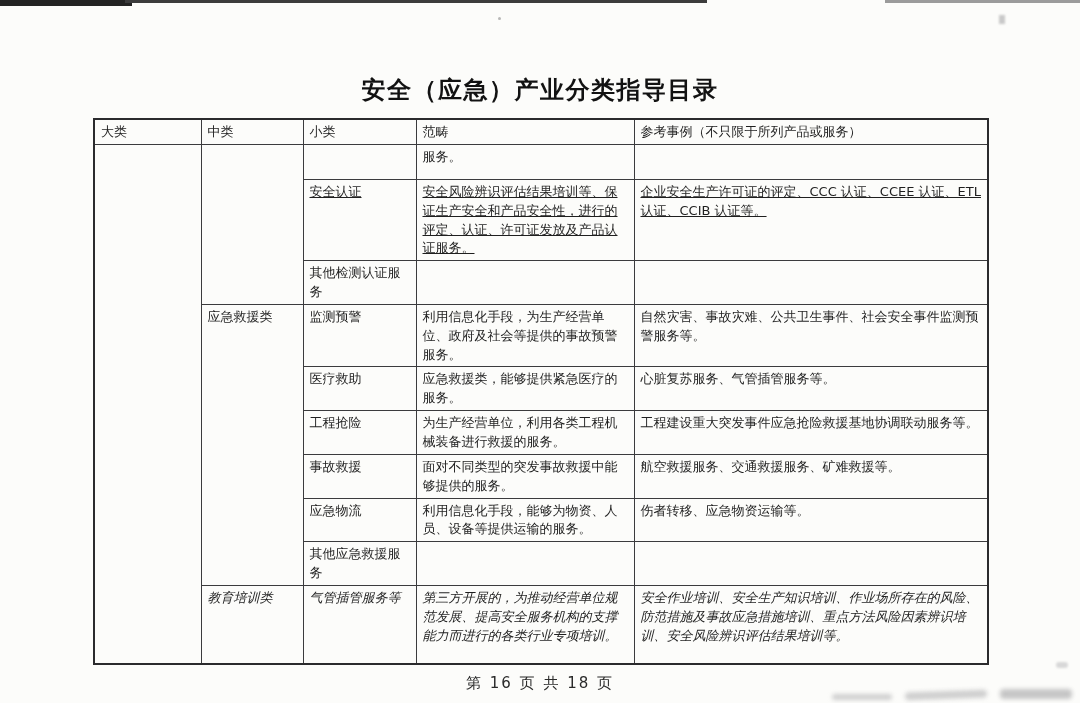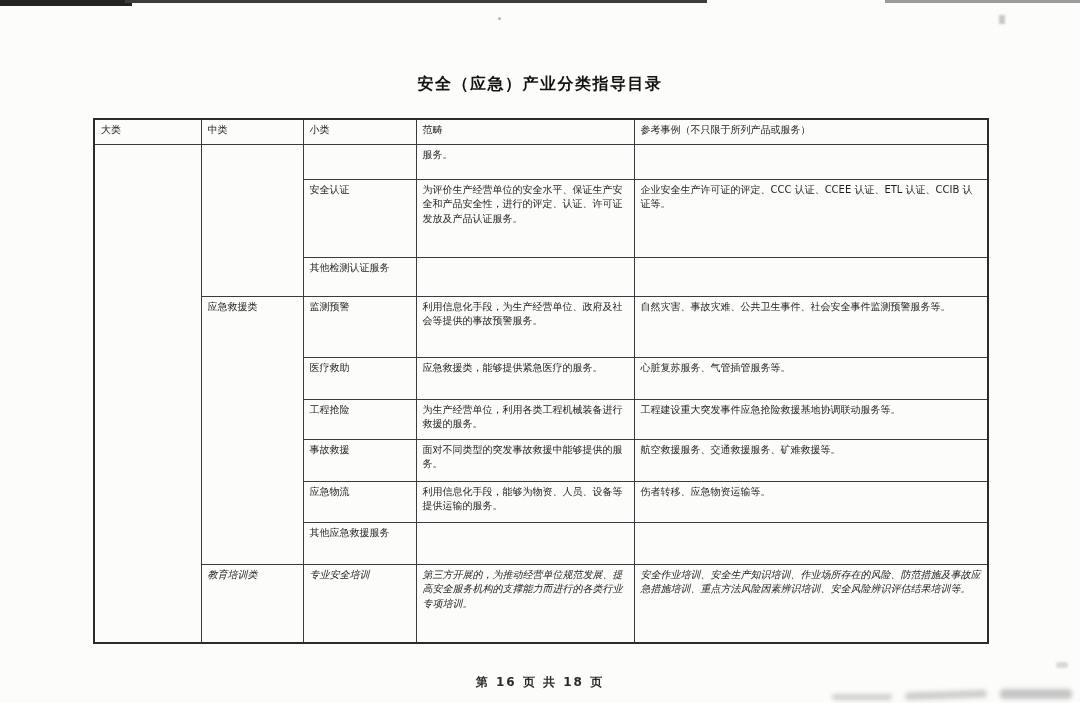--- a/index.html
+++ b/index.html
@@ -30,65 +30,65 @@
   .smudge.s2 { left: 905px; top: 691px; width: 82px; height: 8px; transform: rotate(-2deg); }
   .smudge.s3 { left: 1000px; top: 689px; width: 72px; height: 10px; background: #c6c6c6; }
   .smudge.s4 { left: 1056px; top: 662px; width: 12px; height: 6px; filter: blur(1px); background: #d8d8d8; }
 
   .doc-title {
     position: absolute;
     top: 74px;
     left: 0;
     width: 1080px;
     text-align: center;
-    font-size: 16px;
+    font-size: 24px;
     font-weight: 700;
     letter-spacing: 1.5px;
     color: #121212;
   }
   .cls-table {
     position: absolute;
     left: 93px;
     top: 118px;
     width: 894px;
     border-collapse: collapse;
     table-layout: fixed;
     border: 2px solid var(--border_outer);
-    font-size: 10px;
+    font-size: 13px;
     line-height: 1.45;
   }
   .cls-table th, .cls-table td {
     border: 1px solid var(--border);
     vertical-align: top;
     text-align: left;
     padding: 3px 6px 2px 6px;
     font-weight: 400;
     word-break: break-all;
     overflow: hidden;
   }
   .cls-table th { white-space: nowrap; }
   .h25 { height: 25px; }
   .h35 { height: 35px; }
-  .h78 { height: 78px; }
+  .h78 { height: 78px; text-decoration: underline; }
   .h39 { height: 39px; }
   .h61 { height: 61px; font-family: Liberation Serif, serif; }
   .h42 { height: 42px; }
   .h40 { height: 40px; }
   .h41 { height: 41px; }
   .h79 { height: 79px; font-style: italic; }
   .doc-footer {
     position: absolute;
     top: 674px;
     left: 0;
     width: 1080px;
     text-align: center;
-    font-size: 12px;
+    font-size: 15px;
     letter-spacing: 2px;
     color: #2a2a2a;
-    font-weight: 700;
+    font-weight: 400;
   }
 </style>
 </head>
 <body>
 
 <div class="page">
 
   <div class="scan-band-1"></div>
   <div class="scan-band-2"></div>
   <div class="scan-band-3"></div>
@@ -119,21 +119,21 @@
     </tr>
     <tr class="h35">
       <td rowspan="10"></td>
       <td rowspan="3"></td>
       <td></td>
       <td>服务。</td>
       <td></td>
     </tr>
     <tr class="h78">
       <td>安全认证</td>
-      <td>为评价生产经营单位的安全水平、保证生产安全和产品安全性，进行的评定、认证、许可证发放及产品认证服务。</td>
+      <td>安全风险辨识评估结果培训等、保证生产安全和产品安全性，进行的评定、认证、许可证发放及产品认证服务。</td>
       <td>企业安全生产许可证的评定、CCC 认证、CCEE 认证、ETL 认证、CCIB 认证等。</td>
     </tr>
     <tr class="h39">
       <td>其他检测认证服务</td>
       <td></td>
       <td></td>
     </tr>
     <tr class="h61">
       <td rowspan="6">应急救援类</td>
       <td>监测预警</td>
@@ -160,21 +160,21 @@
       <td>利用信息化手段，能够为物资、人员、设备等提供运输的服务。</td>
       <td>伤者转移、应急物资运输等。</td>
     </tr>
     <tr class="h42">
       <td>其他应急救援服务</td>
       <td></td>
       <td></td>
     </tr>
     <tr class="h79">
       <td>教育培训类</td>
-      <td>专业安全培训</td>
+      <td>气管插管服务等</td>
       <td>第三方开展的，为推动经营单位规范发展、提高安全服务机构的支撑能力而进行的各类行业专项培训。</td>
       <td>安全作业培训、安全生产知识培训、作业场所存在的风险、防范措施及事故应急措施培训、重点方法风险因素辨识培训、安全风险辨识评估结果培训等。</td>
     </tr>
   </tbody>
     </table>
 
   <div class="doc-footer">第 16 页 共 18 页</div>
 
 </div>
 

